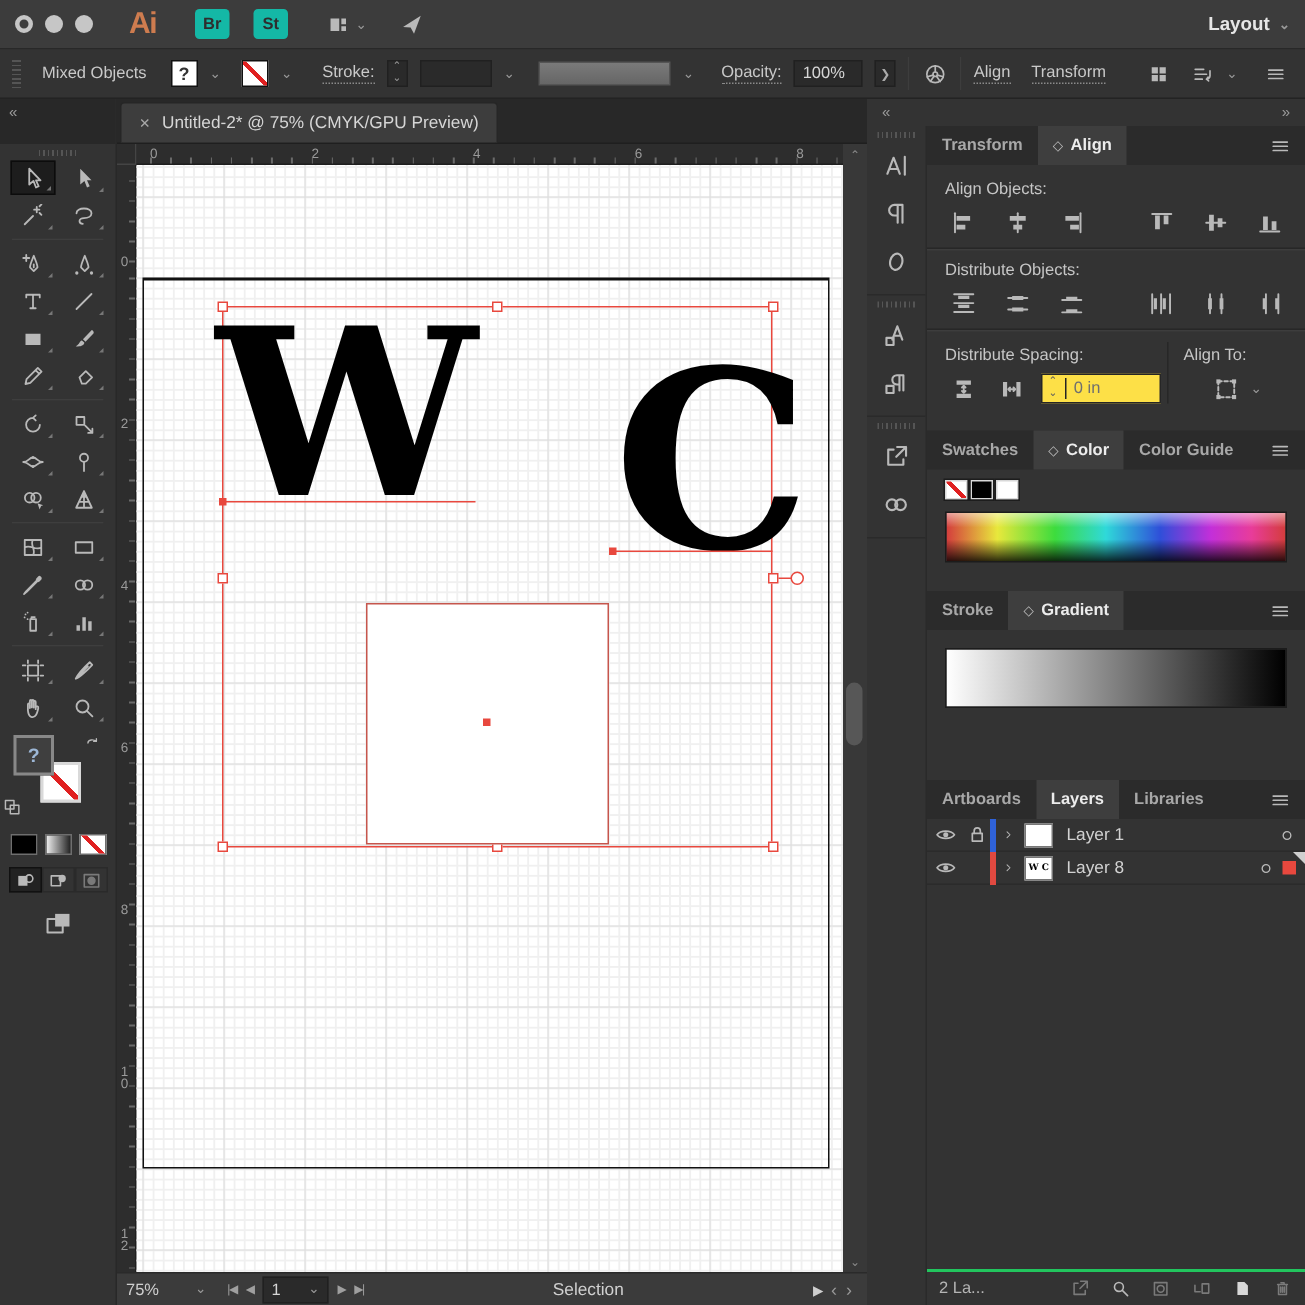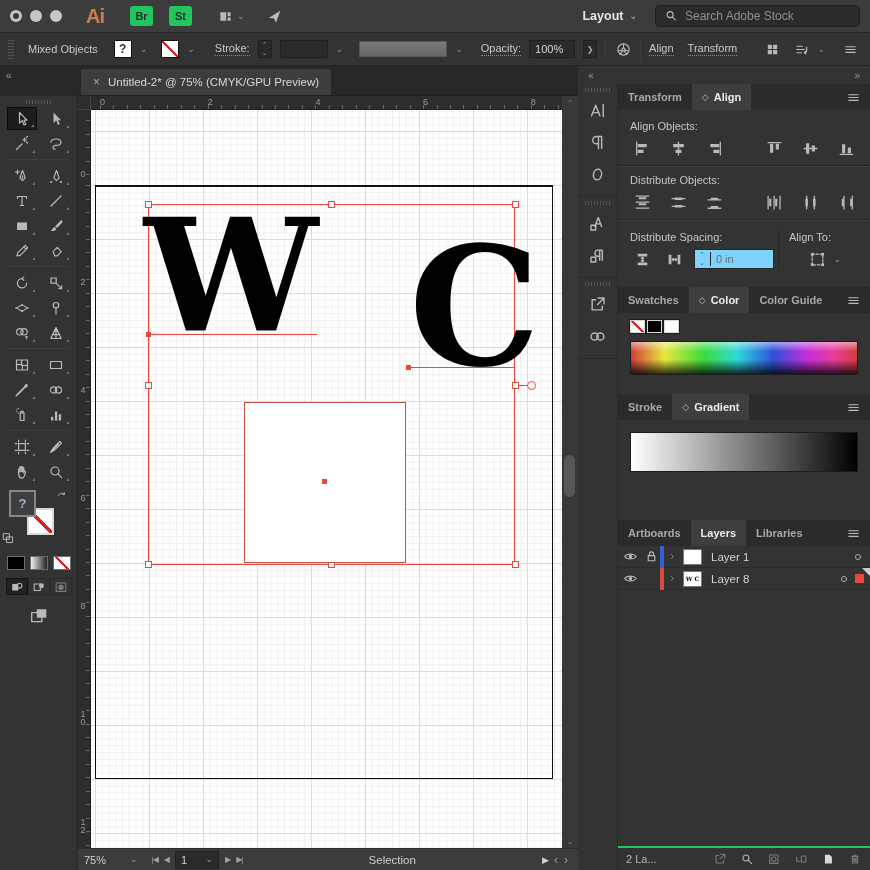--- a/index.html
+++ b/index.html
@@ -10,21 +10,21 @@
 svg .f{fill:#b9b9b9;stroke:none}
 .ic{display:inline-flex;align-items:center;justify-content:center}
 .ic svg{width:15px;height:15px}
 .chev{color:#9a9a9a;font-size:9px;line-height:1}
 
 .topbar{height:33px;background:#3c3c3c;border-bottom:1px solid #282828;display:flex;align-items:center;padding:0 10px;gap:10px}
 .lights{display:flex;gap:8px;margin-right:14px}
 .light{width:12px;height:12px;border-radius:50%;background:#c6c6c6}
 .light.ring{background:transparent;border:3.5px solid #c6c6c6}
 .ailogo{font-weight:bold;font-size:20px;letter-spacing:-1px;margin-right:16px;color:var(--logo)}
-.appbtn{width:23px;height:20px;background:#22c55e;border-radius:3px;color:#2e2e2e;font-weight:bold;display:flex;align-items:center;justify-content:center;margin-right:6px}
+.appbtn{width:23px;height:20px;background:#14b8a6;border-radius:3px;color:#2e2e2e;font-weight:bold;display:flex;align-items:center;justify-content:center;margin-right:6px}
 .wsgroup{display:flex;align-items:center;gap:4px;margin-left:10px}
 .layoutdd{margin-left:auto;display:flex;align-items:center;gap:6px;font-weight:bold;font-size:12.5px;color:#e6e6e6}
 .searchbox{width:205px;height:22px;background:#2b2b2b;border:1px solid #1f1f1f;border-radius:4px;display:flex;align-items:center;gap:6px;padding:0 8px;color:#8f8f8f;font-size:12px;margin-left:8px}
 
 .controlbar{height:33px;background:#333;border-bottom:1px solid #232323;display:flex;align-items:center;padding:0 8px;gap:8px}
 .grip{width:6px;height:20px;background:repeating-linear-gradient(0deg,#555 0 1px,transparent 1px 3px);margin-right:6px}
 .cblabel{color:#c9c9c9}
 .dotu{border-bottom:1px dotted #8a8a8a;padding-bottom:1px}
 .swbox{width:18px;height:18px;background:#fff;border:1px solid #111;display:flex;align-items:center;justify-content:center;position:relative}
 .swbox .q{color:#333;font-weight:bold;font-size:12px}
@@ -113,21 +113,21 @@
 .pcontent{padding:7px 12px}
 .plabel{font-weight:normal;color:#c6c6c6;margin:3px 0 6px}
 .icorow{display:flex;align-items:center;gap:12px}
 .icorow .gap{flex:1}
 .pbtn{width:24px;height:20px;display:flex;align-items:center;justify-content:center}
 .pbtn svg{width:17px;height:17px}
 .phr{height:2px;border-top:1px solid #272727;border-bottom:1px solid #3d3d3d;margin:7px -12px}
 .sprow{display:flex}
 .spleft{flex:1}
 .spright{width:80px;border-left:1px solid #272727;padding-left:10px}
-.dstep{width:80px;height:20px;background:#7dd3fc;border:1px solid #262626;display:flex;align-items:center;color:#6f6f6f;gap:5px;padding:0 4px}
+.dstep{width:80px;height:20px;background:#fde047;border:1px solid #262626;display:flex;align-items:center;color:#6f6f6f;gap:5px;padding:0 4px}
 .dstep .updn{font-size:7px;line-height:1.1;display:flex;flex-direction:column;color:#5f5f5f}
 .dstep .bar{width:1px;height:14px;background:#242424}
 .minisw{width:15px;height:13px;border:1px solid #d8d8d8;outline:1px solid #1d1d1d}
 .spectrum{height:34px;margin-top:8px;border:1px solid #1c1c1c;background:linear-gradient(to bottom,rgba(255,255,255,.5),rgba(255,255,255,0) 30%,rgba(0,0,0,0) 55%,rgba(0,0,0,.8)),linear-gradient(to right,#d43d3d,#e8e83c 15%,#3ddc3d 32%,#2fd9d9 47%,#2f4fd9 63%,#c32fd9 78%,#e83c9a 90%,#d43d3d)}
 .gradbar{height:40px;margin-top:5px;border:1px solid #1c1c1c;background:linear-gradient(90deg,#fff,#000)}
 .layersarea{flex:1;display:flex;flex-direction:column;min-height:0;border-bottom:2px solid #22c55e}
 .lrow{height:22px;display:flex;align-items:center;border-bottom:1px solid #2b2b2b;position:relative;padding-right:6px}
 .lcell{display:flex;align-items:center;justify-content:center}
 .leye{width:24px}.llock{width:18px}
 .lbar{width:4px;height:22px}
@@ -166,29 +166,20 @@
     </span>
   <span class="ic" style="margin-left:12px">
       <svg viewBox="0 0 16 16">
         <path class="f" d="M1.8 9.6 L14.4 1.6 L9.6 14.4 L7.2 9.9 Z"></path>
       </svg>
     </span>
   <span class="layoutdd">
       <span>Layout</span>
       <span class="chev">⌄</span>
     </span>
-  <div class="searchbox">
-    <span class="ic">
-        <svg viewBox="0 0 16 16">
-          <circle cx="6.5" cy="6" r="3.2"></circle>
-          <path d="M8.9 8.4 L12 11.5"></path>
-        </svg>
-      </span>
-    <span>Search Adobe Stock</span>
-  </div>
 </div>
 
 <div class="controlbar">
   <span class="grip"></span>
   <span class="cblabel">Mixed Objects</span>
   <span class="swbox" style="margin-left:8px">
       <span class="q">?</span>
     </span>
   <span class="chev">⌄</span>
   <span class="swbox slash" style="margin-left:6px"></span>

